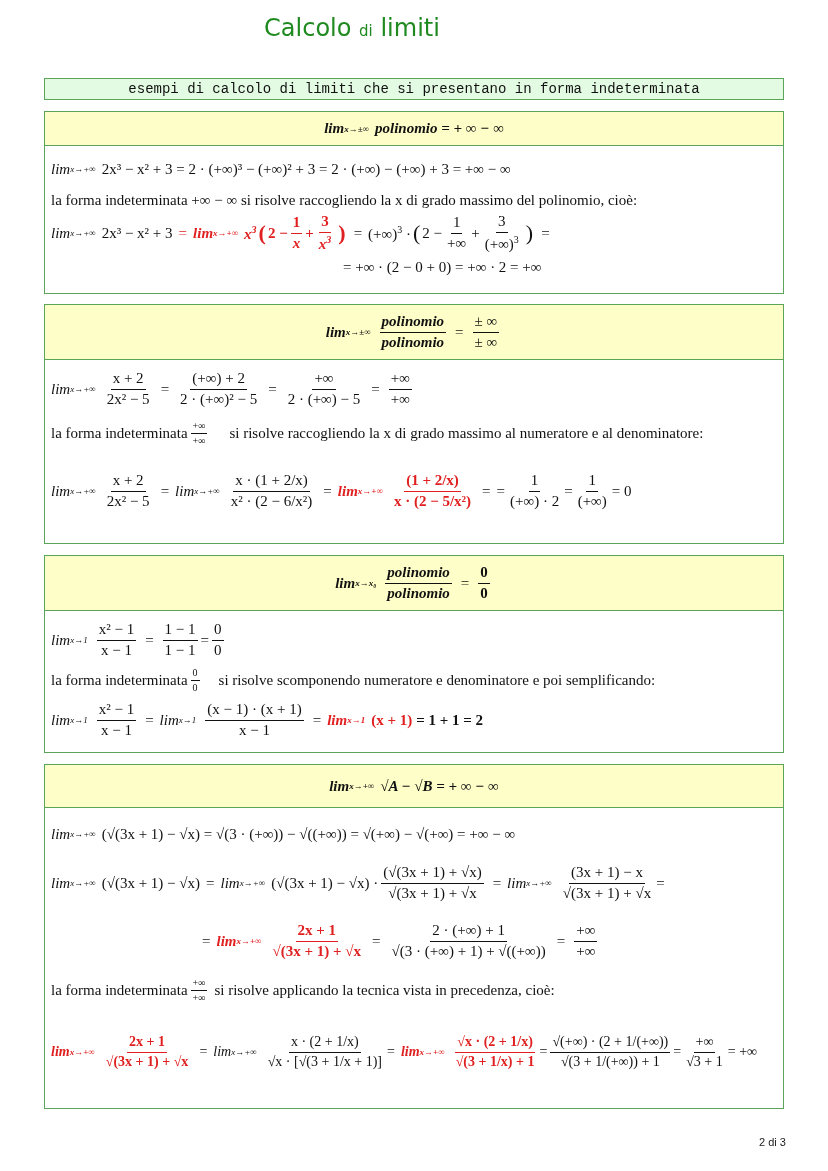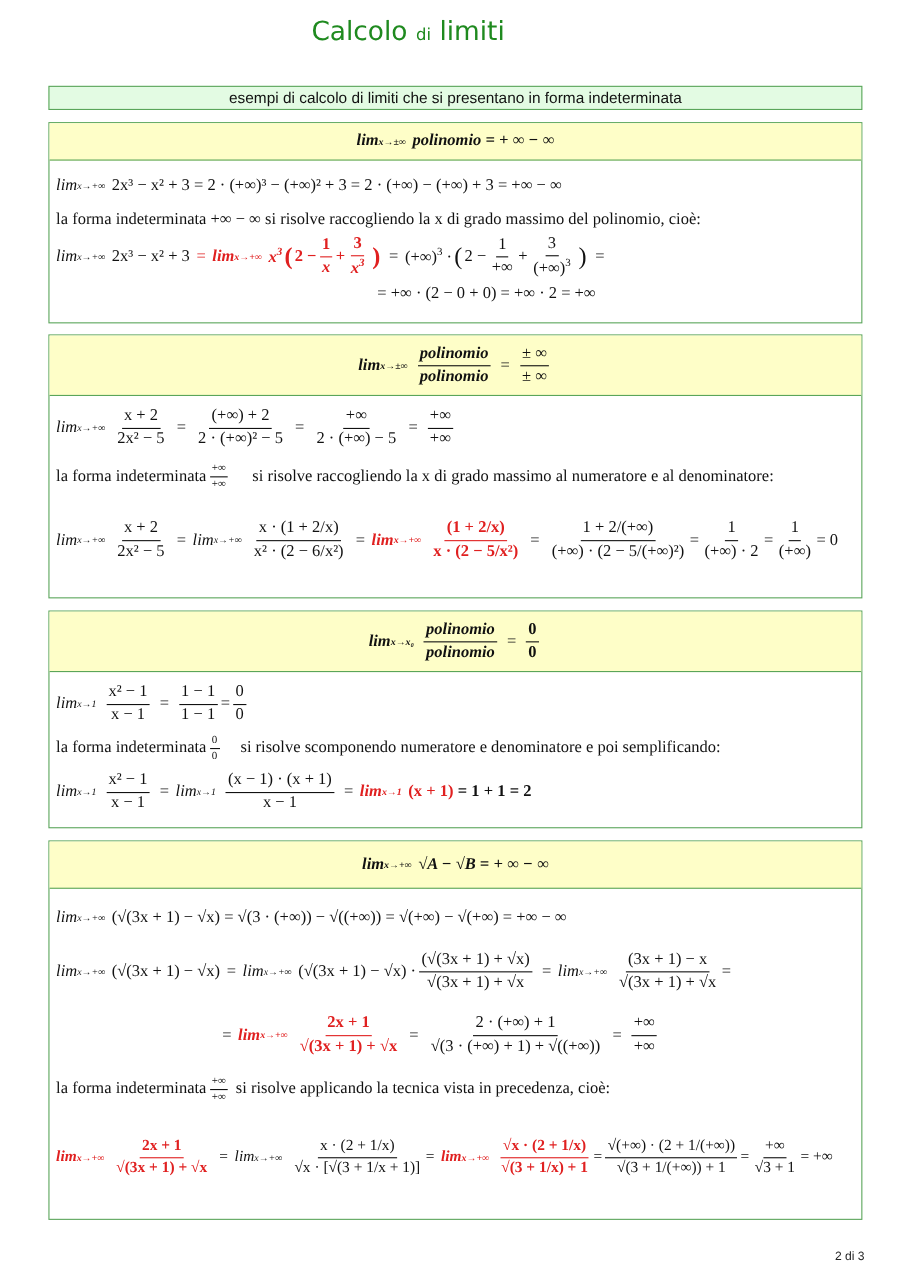--- a/index.html
+++ b/index.html
@@ -1,23 +1,23 @@
 <!DOCTYPE html>
 <html><head>
 <meta charset="utf-8">
 <style>
   html, body { margin:0; padding:0; background:#ffffff; }
   body { width:828px; height:1171px; position:relative; overflow:hidden;
          font-family:"Liberation Serif", serif; color:#111; font-size:15px; }
   .title { position:absolute; top:14px; left:0; width:704px; text-align:center;
-           font-family:"DejaVu Sans", sans-serif; color:#1f8a1f; font-size:24px;margin-left:19px; }
+           font-family:"DejaVu Sans", sans-serif; color:#1f8a1f; font-size:24px; }
   .title .small { font-size:15px; }
   .subtitle { position:absolute; left:44px; top:78px; width:738px; height:20px;
               background:#e3fbe3; border:1.5px solid #5aa55a; text-align:center;
-              font-family:Liberation Sans, sans-serif; font-size:14px; line-height:20px; }
+              font-family:Liberation Mono, monospace; font-size:14px; line-height:20px; }
   .section { position:absolute; left:44px; width:738px; border:1.5px solid #5aa55a; background:#fff; }
   .sec-head { background:#fefec8; border-bottom:1.5px solid #5aa55a; display:flex;
               align-items:center; justify-content:center; font-weight:bold; font-style:italic; }
   .sec-body { padding:6px 6px; position:relative; }
   .row { display:flex; align-items:center; white-space:nowrap; }
   .red { color:#e02020; }
   .b { font-weight:bold; }
   .i { font-style:italic; }
   .lim { display:inline-flex; flex-direction:row; align-items:center; margin-right:6px; vertical-align:middle; line-height:1; }
   .lim .l { font-style:italic; }
@@ -174,24 +174,20 @@
       <span class="eq">=</span>
       <span class="lim red b">
           <span class="l">lim</span>
           <span class="sub">x→+∞</span>
         </span>
       <span class="frac red b">
           <span class="n">(1 + 2/x)</span>
           <span class="d">x · (2 − 5/x²)</span>
         </span>
       <span class="eq">=</span>
-      <span class="frac">
-          <span class="n">1 + 2/(+∞)</span>
-          <span class="d">(+∞) · (2 − 5/(+∞)²)</span>
-        </span>
       <span>=</span>
       <span class="frac">
           <span class="n">1</span>
           <span class="d">(+∞) · 2</span>
         </span>
       <span>=</span>
       <span class="frac">
           <span class="n">1</span>
           <span class="d">(+∞)</span>
         </span>

